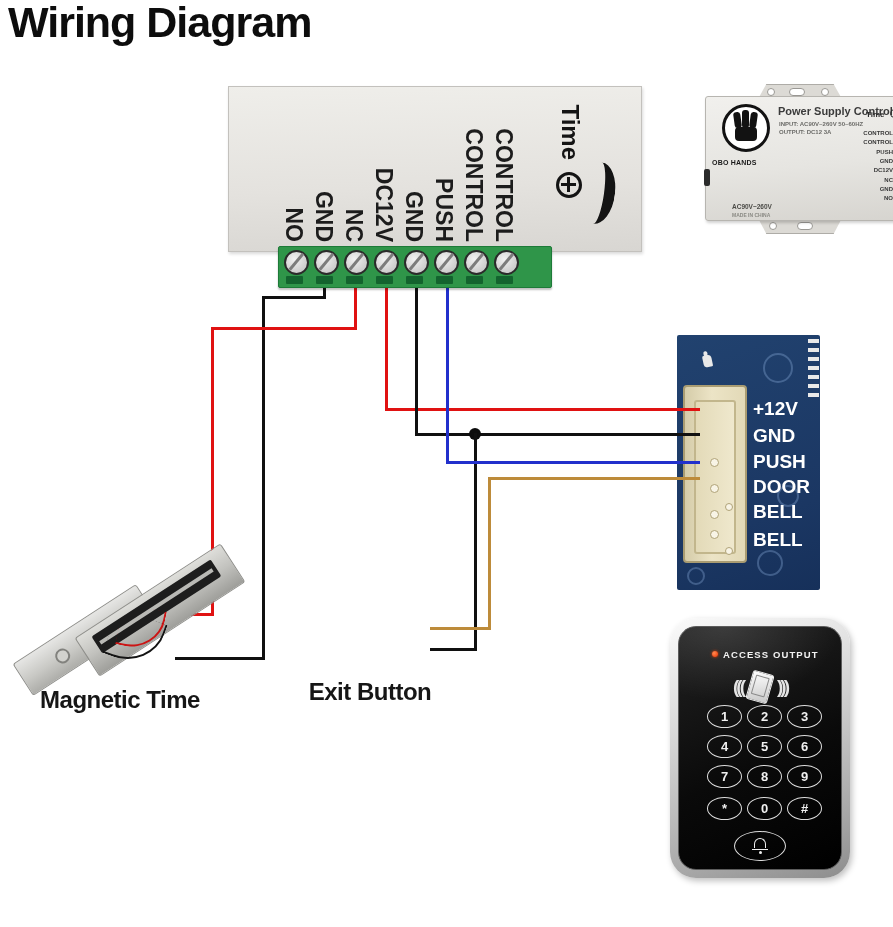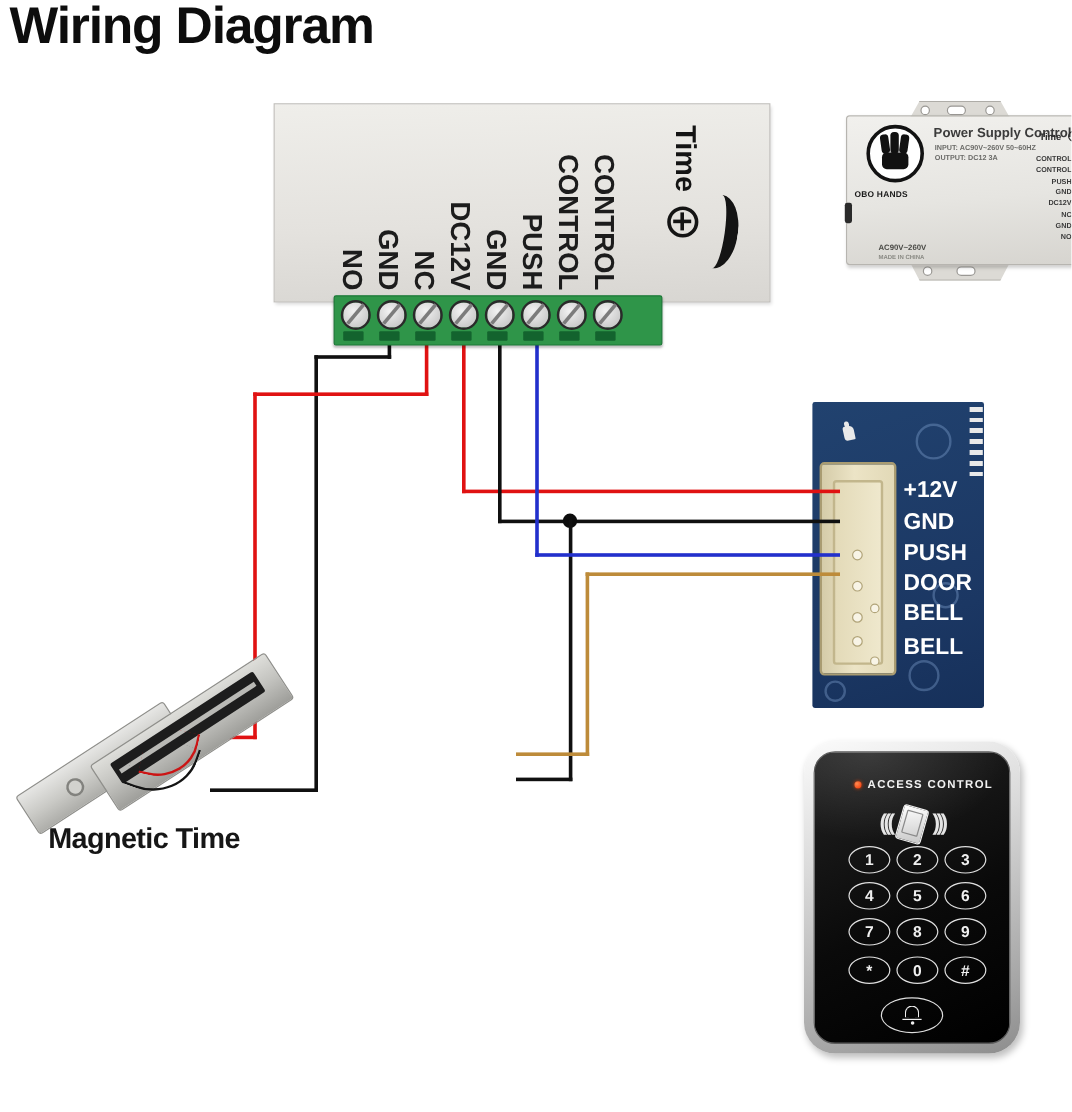--- a/index.html
+++ b/index.html
@@ -285,25 +285,26 @@
         <div class="c2"></div>
     </div>
     <div class="bar lockbody">
       <div class="strip"></div>
     </div>
     <div class="lwire r"></div>
     <div class="lwire k"></div>
   </div>
   <div class="caption" style="left:25px;top:686px;width:190px;">Magnetic Time</div>
 
+  <div class="caption" style="left:300px;top:678px;width:140px;">Exit Button</div>
 
   <div class="ac">
     <div class="ac-face">
       <div class="led"></div>
-      <div class="ac-header">ACCESS CONTROL</div>
+      <div class="ac-header">ACCESS OUTPUT</div>
       <div class="cardzone">
         <span class="arcs">(((</span>
         <span class="card">
             <i></i>
           </span>
         <span class="arcs">)))</span>
       </div>
       <div class="key" style="left:28px;top:78px;">1</div>
       <div class="key" style="left:68px;top:78px;">2</div>
       <div class="key" style="left:108px;top:78px;">3</div>

